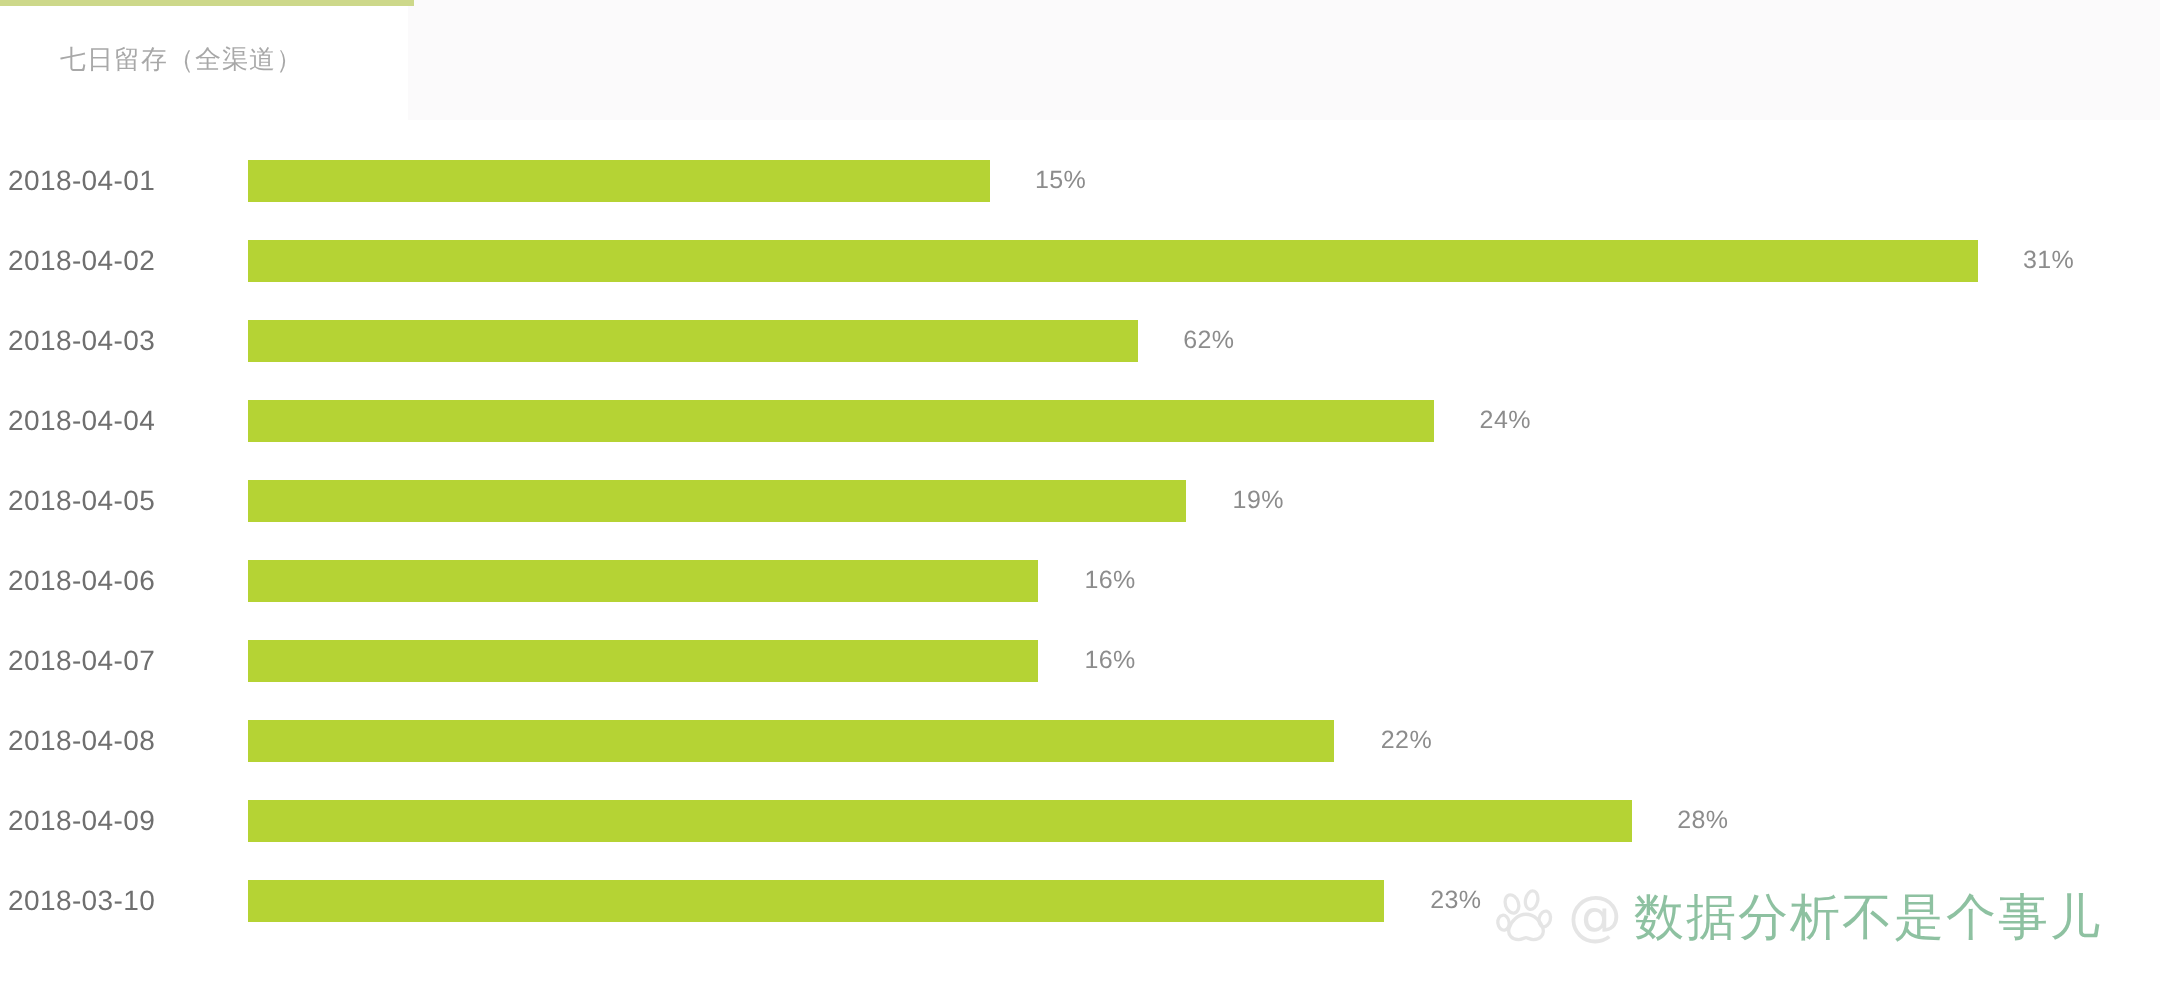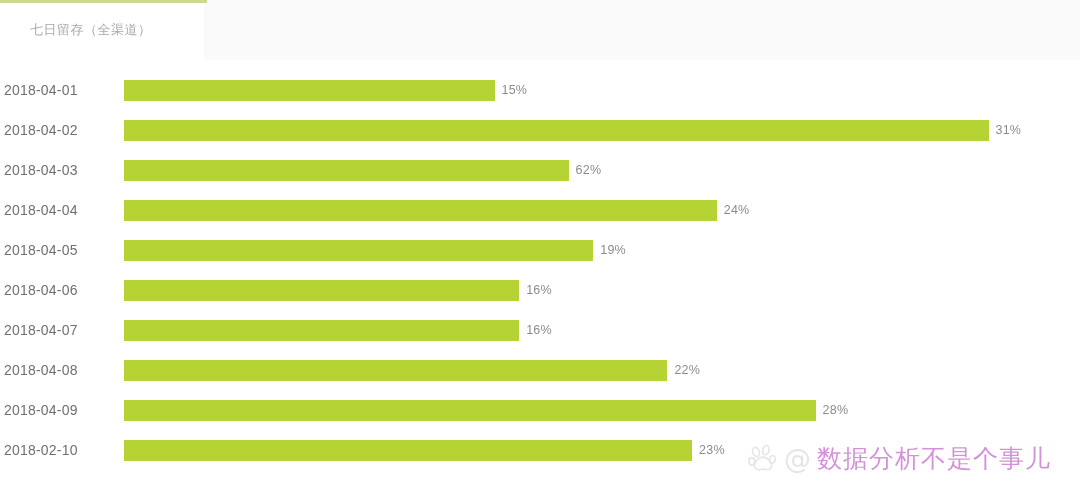--- a/index.html
+++ b/index.html
@@ -95,21 +95,21 @@
     align-items: center;
   }
 
   .bar {
     height: 21px;
     background: #b5d334;
     border-radius: 0;
   }
 
   .bar-value {
-    margin-left: 7px;
+    margin-left: 23px;
     font-size: 12.5px;
     color: #8c8c8c;
     white-space: nowrap;
     letter-spacing: .2px;
   }
 
   
   .watermark {
     position: absolute;
     left: 748px;
@@ -131,21 +131,21 @@
   .wm-at {
     font-size: 27px;
     line-height: 30px;
     color: #c9c9c9;
     font-family: "DejaVu Sans", sans-serif;
   }
 
   .wm-text {
     font-size: 25px;
     line-height: 30px;
-    color: #a21caf;
+    color: #15803d;
     letter-spacing: 1px;
     white-space: nowrap;
     font-family: "DejaVu Sans", sans-serif;
   }
 </style>
 </head>
 <body>
 
 <div id="chart-canvas">
 
@@ -212,21 +212,21 @@
         </div>
       </div>
       <div class="row" style="top: 330px; text-decoration: underline;">
         <div class="row-label">2018-04-09</div>
         <div class="bar-track">
           <div class="bar" style="width: 691.6px; background: rgb(181, 211, 52);"></div>
           <span class="bar-value">28%</span>
         </div>
       </div>
       <div class="row" style="top: 370px;">
-        <div class="row-label">2018-02-10</div>
+        <div class="row-label">2018-03-10</div>
         <div class="bar-track">
           <div class="bar" style="width: 568.1px; background: rgb(181, 211, 52);"></div>
           <span class="bar-value">23%</span>
         </div>
       </div>
     </div>
 
   <div class="watermark">
     <svg class="wm-paw" viewBox="0 0 64 64">
       <g fill="none" stroke="#c9c9c9" stroke-width="3.5">

